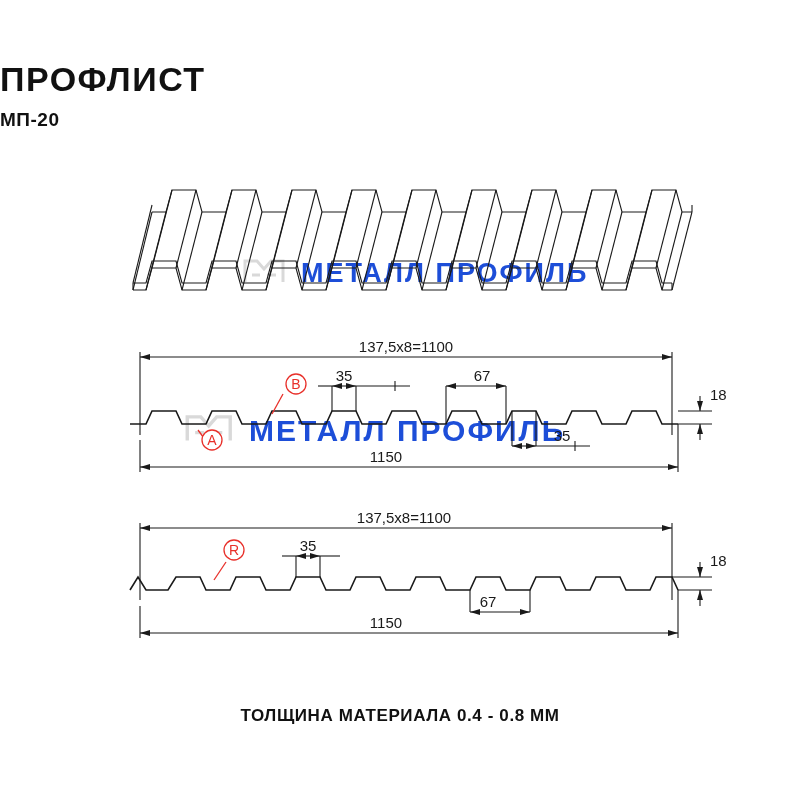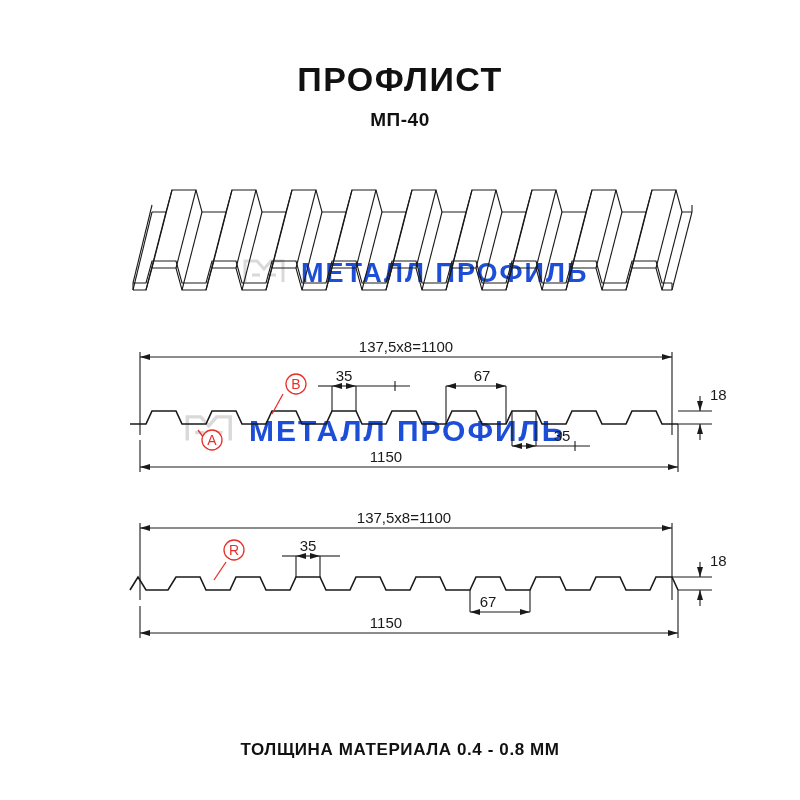--- a/index.html
+++ b/index.html
@@ -17,21 +17,21 @@
   }
   .page {
     position: absolute;
     inset: 0;
   }
   .title-block {
     position: absolute;
     left: 0;
     right: 0;
     top: 62px;
-    text-align: center;
+    text-align: left;
   }
   .title-main {
     font-size: 34px;
     font-weight: bold;
     letter-spacing: 1.5px;
     color: #111111;
     line-height: 1;
   }
   .title-sub {
     margin-top: 14px;
@@ -44,21 +44,20 @@
   .footer-note {
     position: absolute;
     left: 0;
     right: 0;
     top: 706px;
     text-align: center;
     font-size: 17px;
     font-weight: bold;
     letter-spacing: 0.6px;
     color: #111111;
-    margin-top: 34px;
   }
   svg.drawing {
     position: absolute;
     left: 0;
     top: 0;
     width: 800px;
     height: 800px;
   }
   .wm {
     position: absolute;
@@ -90,21 +89,21 @@
     vertical-align: middle;
   }
 </style>
 </head>
 <body>
 
 <div class="page">
 
   <div class="title-block">
     <div class="title-main">ПРОФЛИСТ</div>
-    <div class="title-sub">МП-40</div>
+    <div class="title-sub">МП-20</div>
   </div>
 
   <div class="wm wm1">
     <span class="wm-logo">
       <svg width="46" height="30" viewBox="0 0 46 30">
         <path d="M2 27 L2 6 L14 6 L21 14 L28 6 L40 6 L40 27" fill="none" stroke="#d9d9d9" stroke-width="3"></path>
         <path d="M9 20 L17 20 M24 20 L33 20" fill="none" stroke="#d9d9d9" stroke-width="3"></path>
       </svg>
     </span><span class="wm-text">МЕТАЛЛ ПРОФИЛЬ</span>
   </div>

